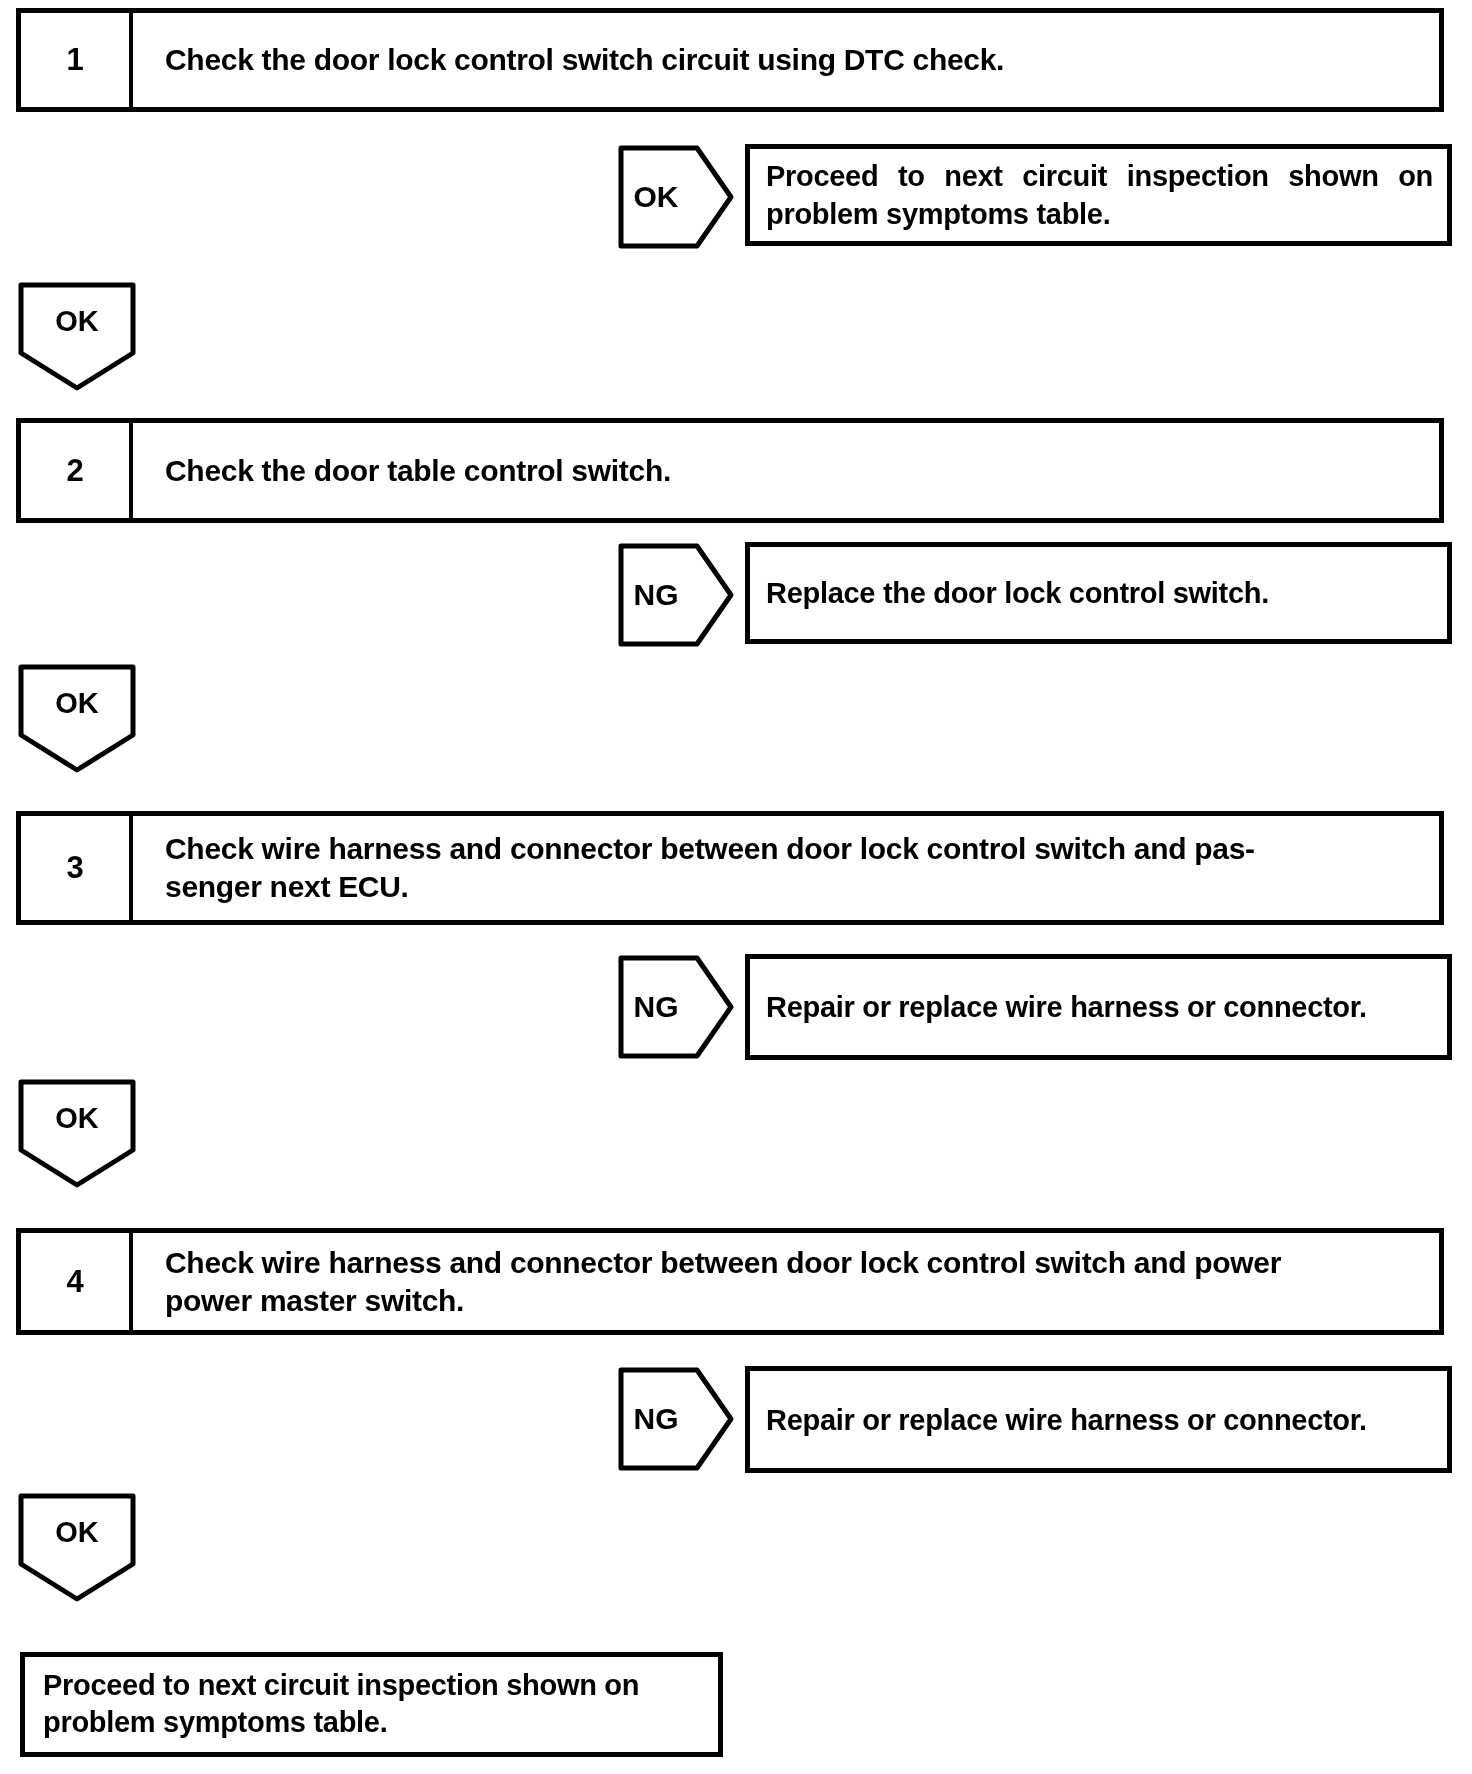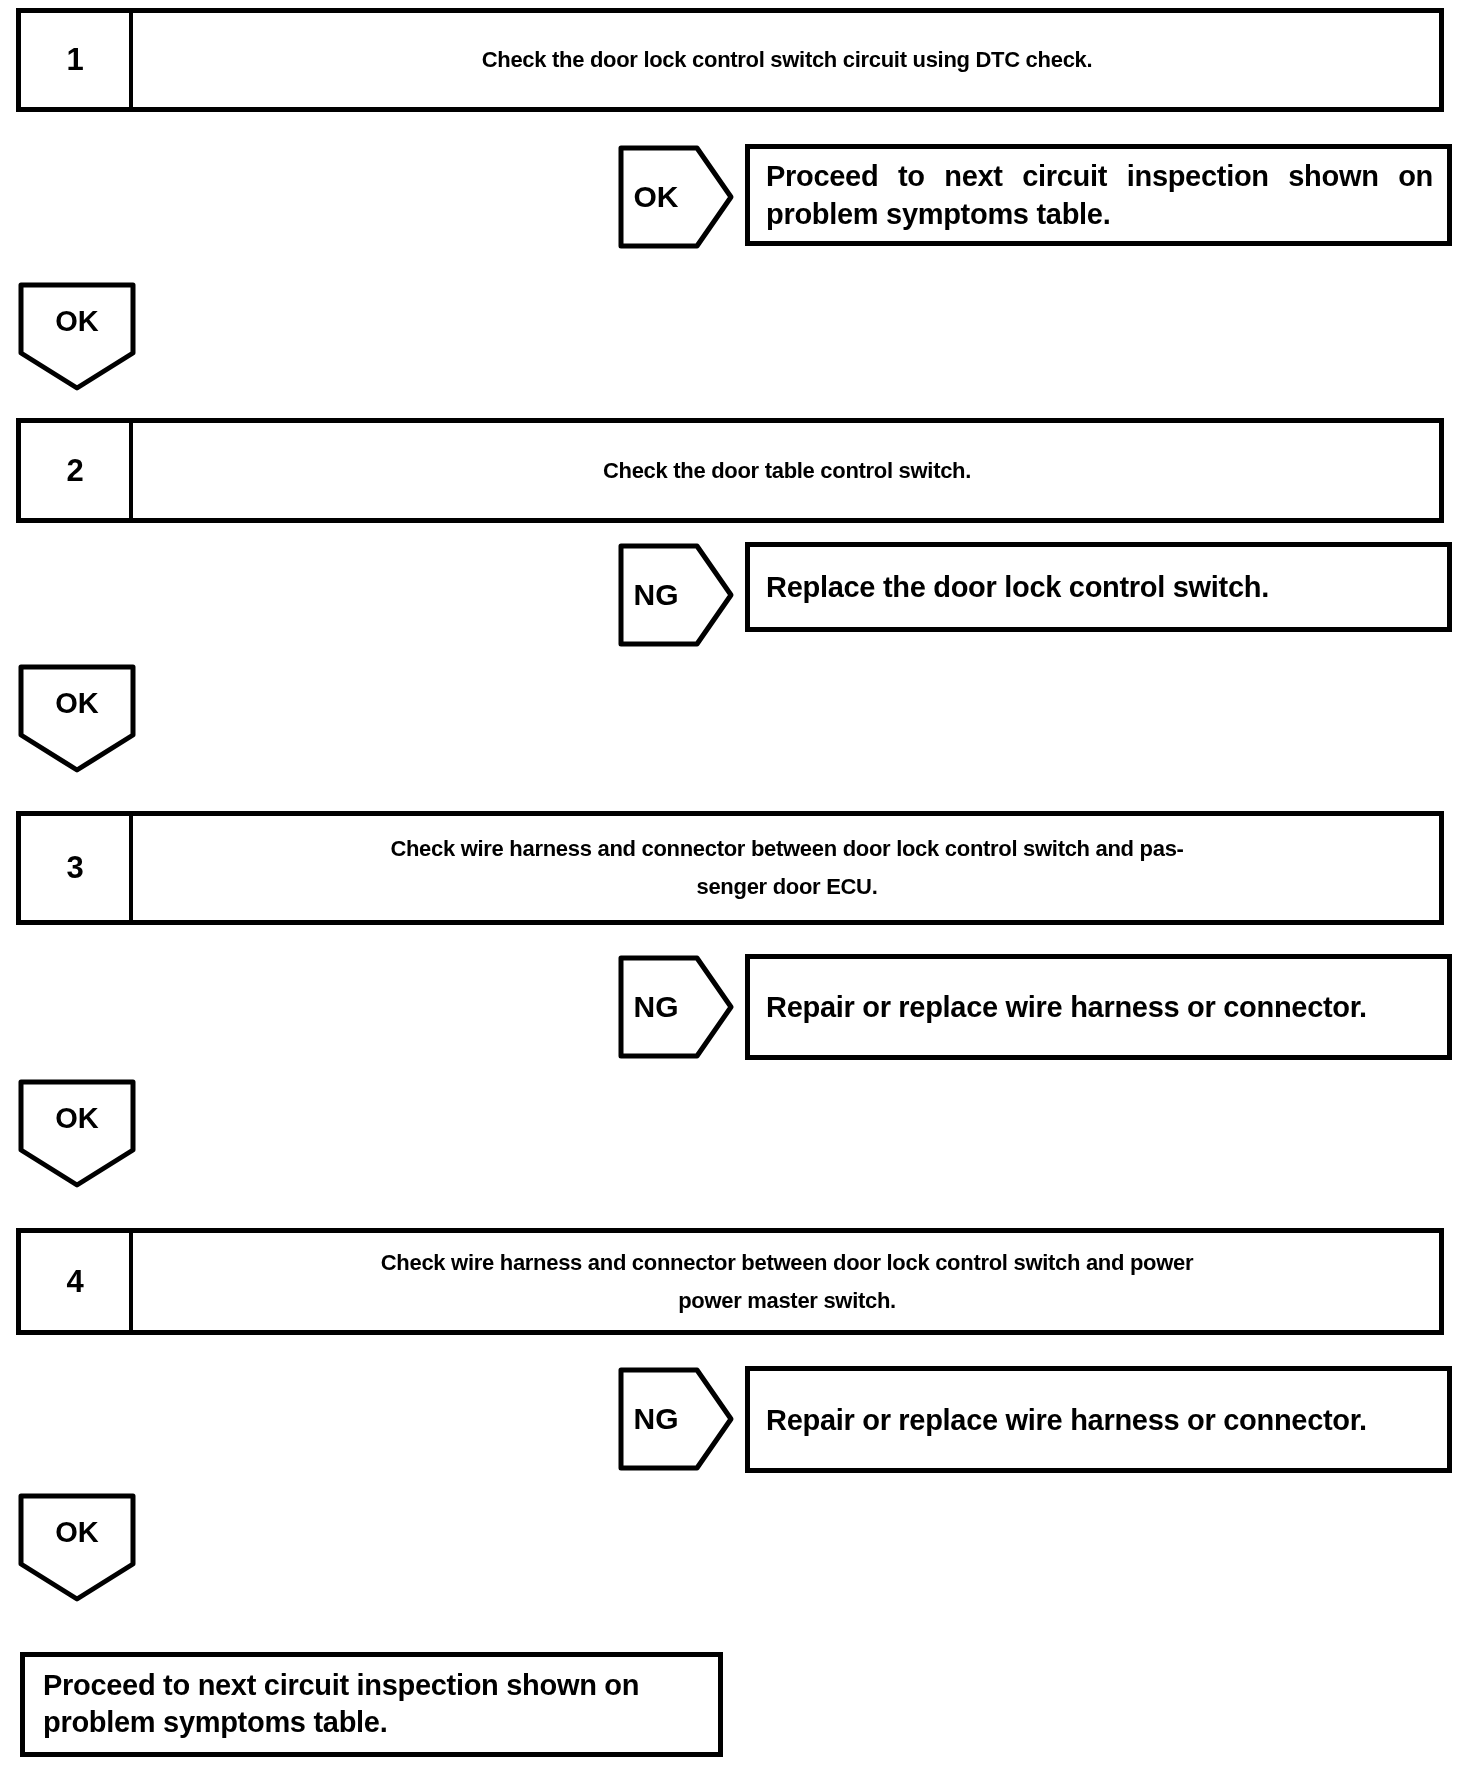--- a/index.html
+++ b/index.html
@@ -34,25 +34,24 @@
     display: flex;
     align-items: center;
     justify-content: center;
     font-size: 31px;
   }
   .step-text {
     flex: 1;
     display: flex;
     flex-direction: column;
     justify-content: center;
-    padding: 4px 18px 4px 20px;
-    font-size: 22px;
+    padding: 4px 18px 4px 32px;
+    font-size: 30px;
     line-height: 38px;
     letter-spacing: -0.3px;
-    text-align: center;
   }
   
   .branch-tag {
     position: absolute;
     left: 617px;
     width: 118px;
     height: 106px;
   }
   .branch-tag svg {
     position: absolute;
@@ -162,36 +161,36 @@
       <div>Check the door table control switch.</div>
     </div>
   </div>
 
   <div class="branch-tag" style="top:542px;">
     <svg width="118" height="106" viewBox="0 0 118 106">
       <polygon points="4,4 80,4 114,53 80,102 4,102" fill="#ffffff" stroke="#000000" stroke-width="5" stroke-linejoin="round"></polygon>
     </svg>
     <div class="tag-label">NG</div>
   </div>
-  <div class="branch-box" style="top:542px; height:90px;">
+  <div class="branch-box" style="top:542px; height:102px;">
     <div>Replace the door lock control switch.</div>
   </div>
 
   <div class="ok-flag" style="top:663px;">
     <svg width="120" height="112" viewBox="0 0 120 112">
       <polygon points="4,4 116,4 116,72 60,107 4,72" fill="#ffffff" stroke="#000000" stroke-width="5" stroke-linejoin="round"></polygon>
     </svg>
     <div class="flag-label">OK</div>
   </div>
 
   <div class="step-box" style="top:811px; height:114px;">
     <div class="step-num">3</div>
     <div class="step-text">
       <div>Check wire harness and connector between door lock control switch and pas-</div>
-      <div>senger door ECU.</div>
+      <div>senger next ECU.</div>
     </div>
   </div>
 
   <div class="branch-tag" style="top:954px;">
     <svg width="118" height="106" viewBox="0 0 118 106">
       <polygon points="4,4 80,4 114,53 80,102 4,102" fill="#ffffff" stroke="#000000" stroke-width="5" stroke-linejoin="round"></polygon>
     </svg>
     <div class="tag-label">NG</div>
   </div>
   <div class="branch-box" style="top:954px; height:106px;">

